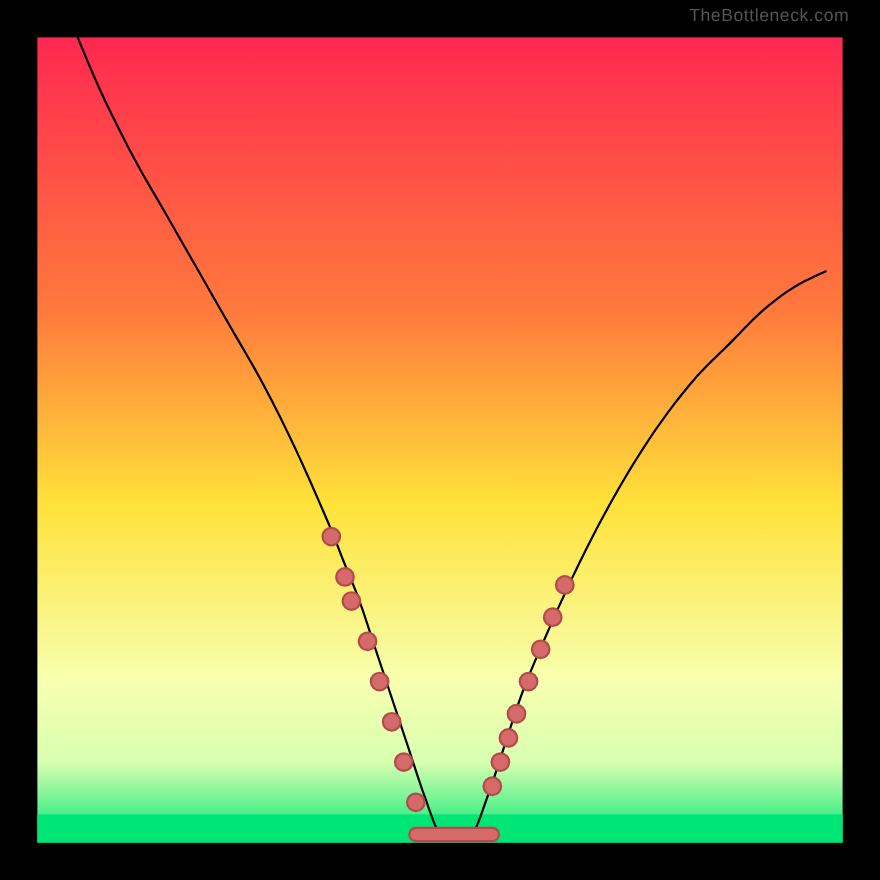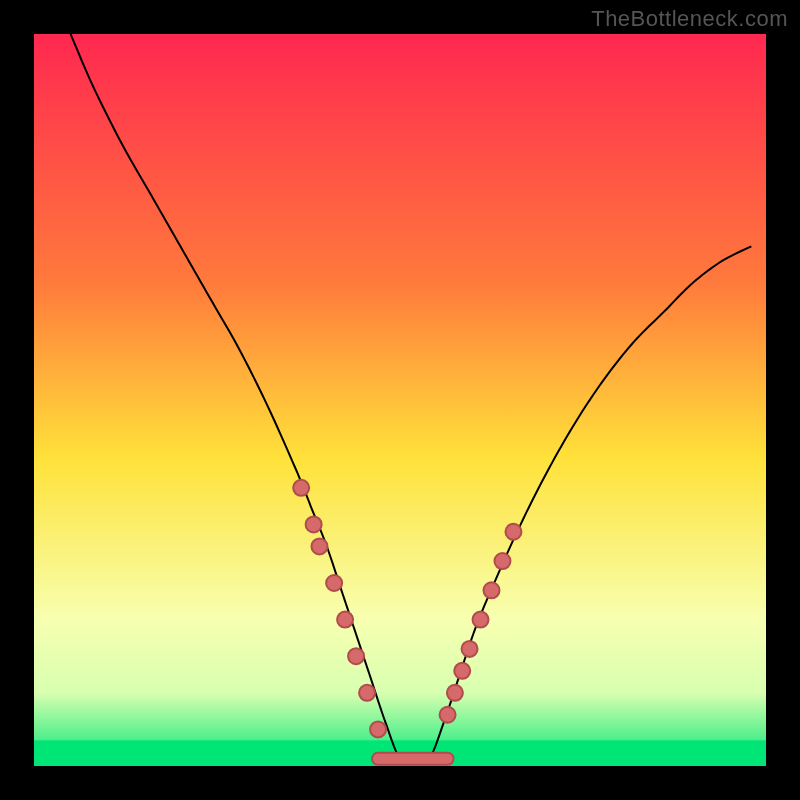--- a/index.html
+++ b/index.html
@@ -1,23 +1,23 @@
 <!DOCTYPE html>
 <html><head>
 <meta charset="utf-8">
 <style>
   * { margin: 0; padding: 0; box-sizing: border-box; }
   html, body { width: 800px; height: 800px; background: #000; overflow: hidden; }
   #stage { width: 800px; height: 800px; position: relative; }
   #watermark {
     position: absolute;
     top: 6px;
-    right: 12px;
+    right: 28px;
     font-family: Arial, Helvetica, sans-serif;
-    font-size: 22px;
+    font-size: 16px;
     color: #555;
     letter-spacing: 0.5px;
   }
   svg { display: block; }
 </style>
 </head>
 <body>
 
 <div id="stage">
   <svg id="chart-svg" width="800" height="800" viewBox="0 0 800 800">

